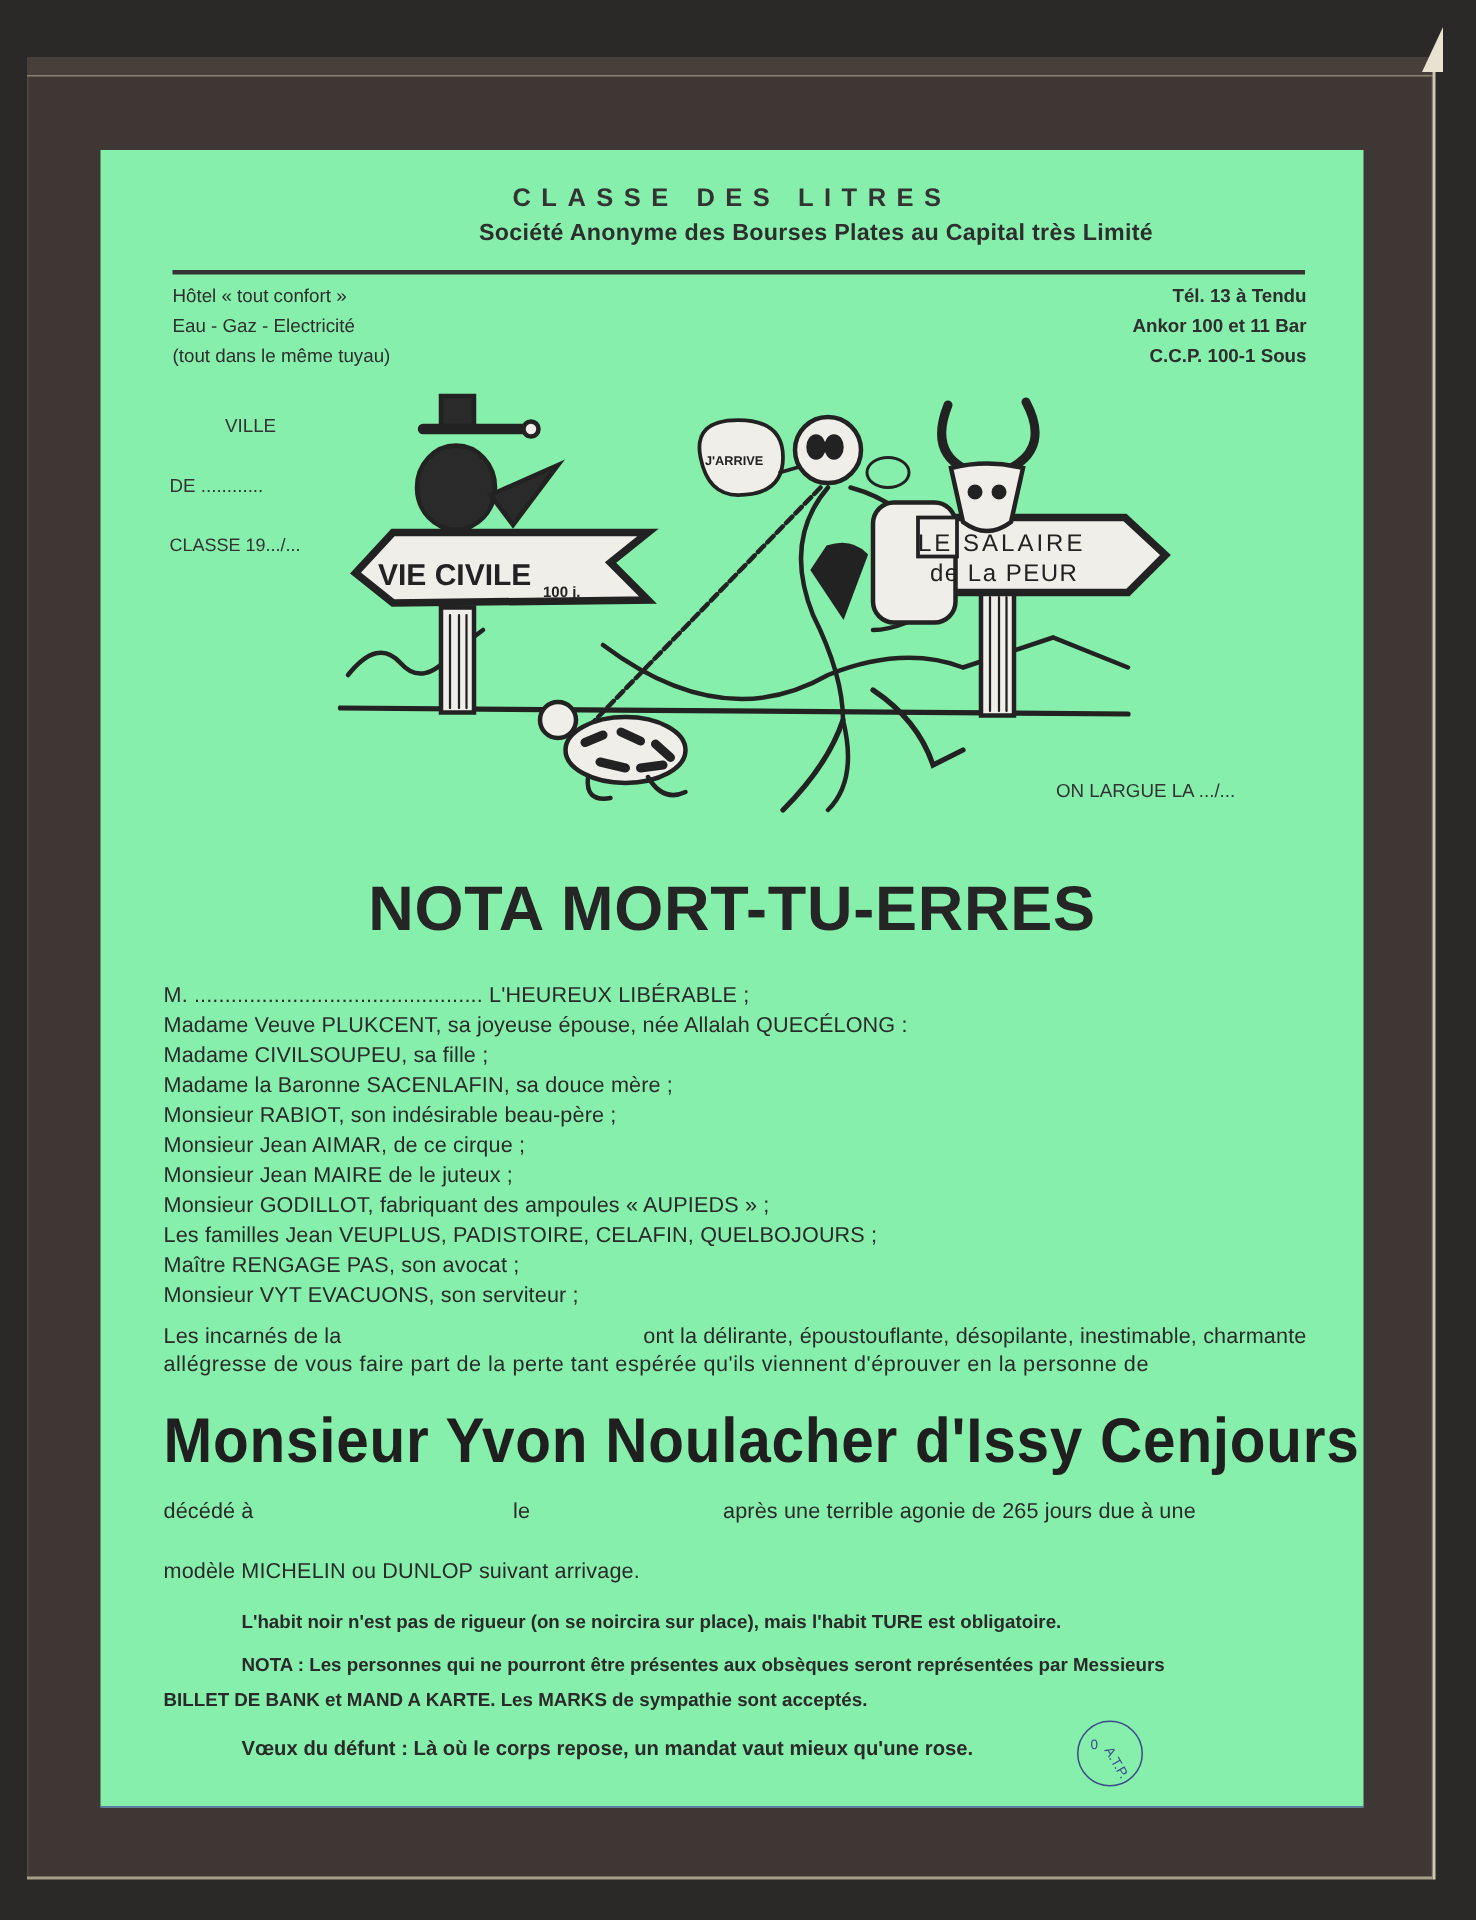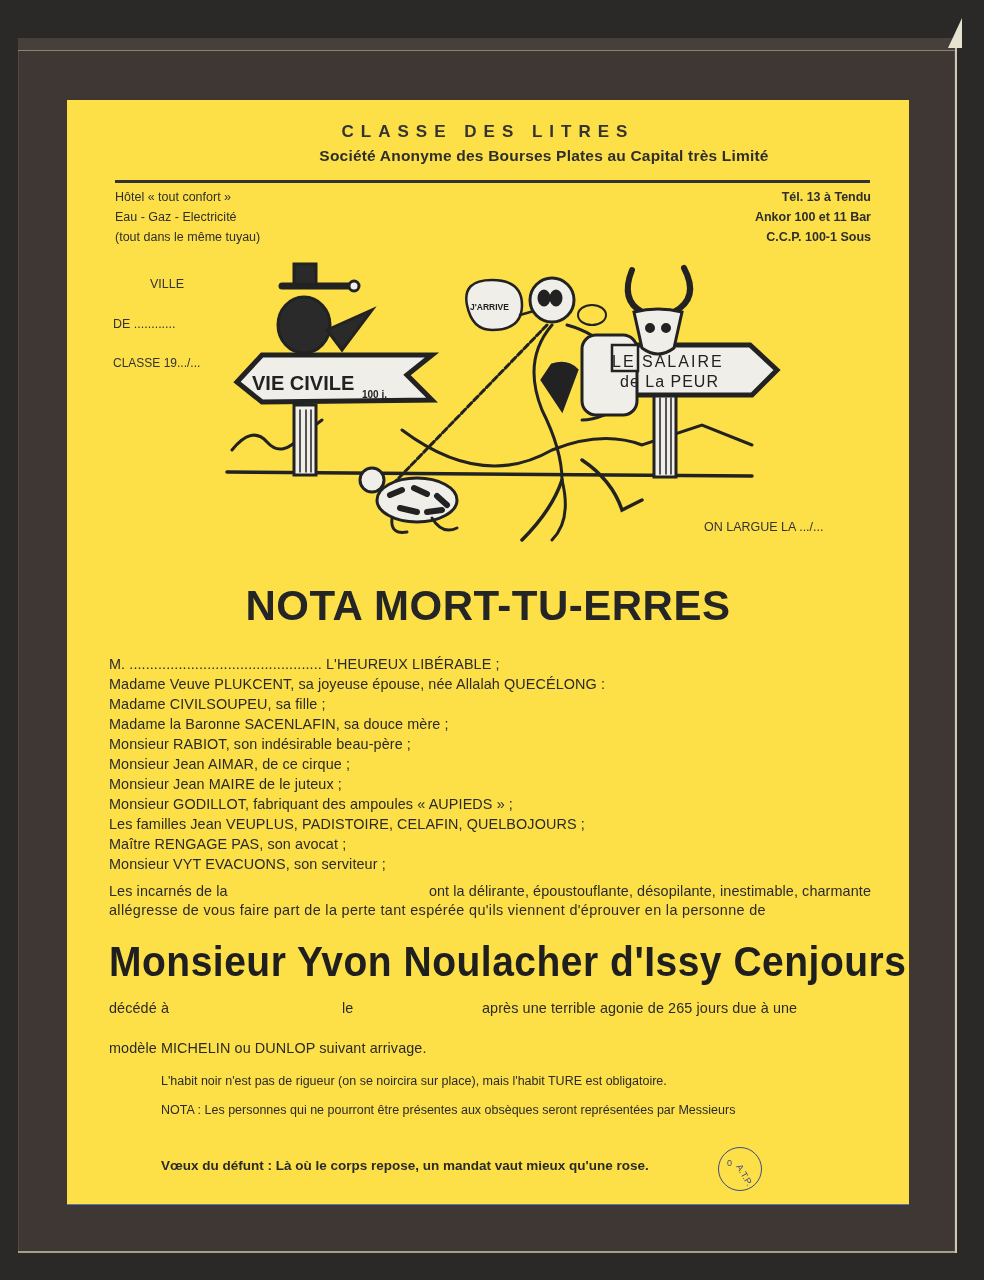--- a/index.html
+++ b/index.html
@@ -3,33 +3,33 @@
 <meta charset="utf-8">
 <style>
   html,body{margin:0;padding:0;}
   body{width:984px;height:1280px;background:#2b2927;position:relative;overflow:hidden;font-family:"Liberation Sans",sans-serif;color:#222;}
   #board{position:absolute;left:18px;top:38px;width:937px;height:1214px;background:#3e3733;
     box-shadow:inset 0 0 0 1px #51483f;}
   #board-top-flap{position:absolute;left:18px;top:38px;width:937px;height:12px;background:#47403a;border-bottom:1px solid #8a8170;}
   #board-corner{position:absolute;left:948px;top:18px;width:0;height:0;border-left:14px solid transparent;border-bottom:30px solid #e8e2d0;}
   #board-edge-right{position:absolute;left:955px;top:48px;width:2px;height:1205px;background:#cfc8b5;}
   #board-edge-bottom{position:absolute;left:18px;top:1251px;width:937px;height:2px;background:#a69e88;}
-  #paper{position:absolute;left:67px;top:100px;width:842px;height:1104px;background:#fde047;border-bottom:1px solid #5a78b0;}
+  #paper{position:absolute;left:67px;top:100px;width:842px;height:1104px;background:#86efac;border-bottom:1px solid #5a78b0;}
   .abs{position:absolute;white-space:nowrap;}
   .t-class{left:0;width:842px;text-align:center;top:22px;font-size:17px;letter-spacing:7px;font-weight:bold;color:#333;}
   .t-soc{left:0;width:954px;text-align:center;top:47px;font-size:15.5px;font-weight:bold;color:#2e2e2e;letter-spacing:.2px;}
   .rule{left:48px;top:80px;width:755px;height:3px;background:#333;}
   .hl{left:48px;font-size:12.5px;font-weight:normal;color:#2e2e2e;}
   .hr{right:38px;font-size:12.5px;font-weight:bold;color:#2e2e2e;text-align:right;}
   .fld{font-size:12.5px;color:#333;}
   .title{left:0;width:842px;text-align:center;top:482px;font-size:42px;font-weight:bold;color:#252525;letter-spacing:.5px;}
   .ln{left:42px;font-size:14.4px;color:#2a2a2a;letter-spacing:.1px;}
   .name{left:42px;width:760px;top:838px;font-size:39px;font-weight:bold;color:#1f1f1f;letter-spacing:.5px;
      font-family:"Liberation Sans",sans-serif;transform:scaleY(1.08);transform-origin:left top;text-align:center;}
-  .small{font-size:12.5px;font-weight:normal;color:#2a2a2a;}
+  .small{font-size:12.5px;font-weight:bold;color:#2a2a2a;}
   #stamp{position:absolute;left:651px;top:1047px;width:42px;height:42px;border:1.5px solid #3a4a8a;border-radius:50%;}
   #stamp span{position:absolute;font-size:9px;color:#3a4a8a;}
 </style>
 </head>
 <body>
 
 <div id="board"></div>
 <div id="board-top-flap"></div>
 <div id="board-corner"></div>
 <div id="board-edge-right"></div>
@@ -133,20 +133,21 @@
   <div class="abs name">Monsieur Yvon Noulacher d'Issy Cenjours</div>
 
   <div class="abs ln" style="top:900px">décédé à</div>
   <div class="abs ln" style="top:900px;left:275px">le</div>
   <div class="abs ln" style="top:900px;left:415px">après une terrible agonie de 265 jours due à une</div>
   <div class="abs ln" style="top:940px">modèle MICHELIN ou DUNLOP suivant arrivage.</div>
 
   <div class="abs small" style="left:94px;top:974px">L'habit noir n'est pas de rigueur (on se noircira sur place), mais l'habit TURE est obligatoire.</div>
 
   <div class="abs small" style="left:94px;top:1003px">NOTA : Les personnes qui ne pourront être présentes aux obsèques seront représentées par Messieurs</div>
+  <div class="abs small" style="left:42px;top:1026px">BILLET DE BANK et MAND A KARTE. Les MARKS de sympathie sont acceptés.</div>
 
   <div class="abs" style="left:94px;top:1058px;font-size:13.5px;font-weight:bold;color:#2a2a2a">Vœux du défunt : Là où le corps repose, un mandat vaut mieux qu'une rose.</div>
 
   <div id="stamp">
     <span style="left:8px;top:10px">0</span>
     <span style="left:14px;top:22px;transform:rotate(60deg)">A.T.P.</span>
   </div>
 </div>
 
 </body></html>

